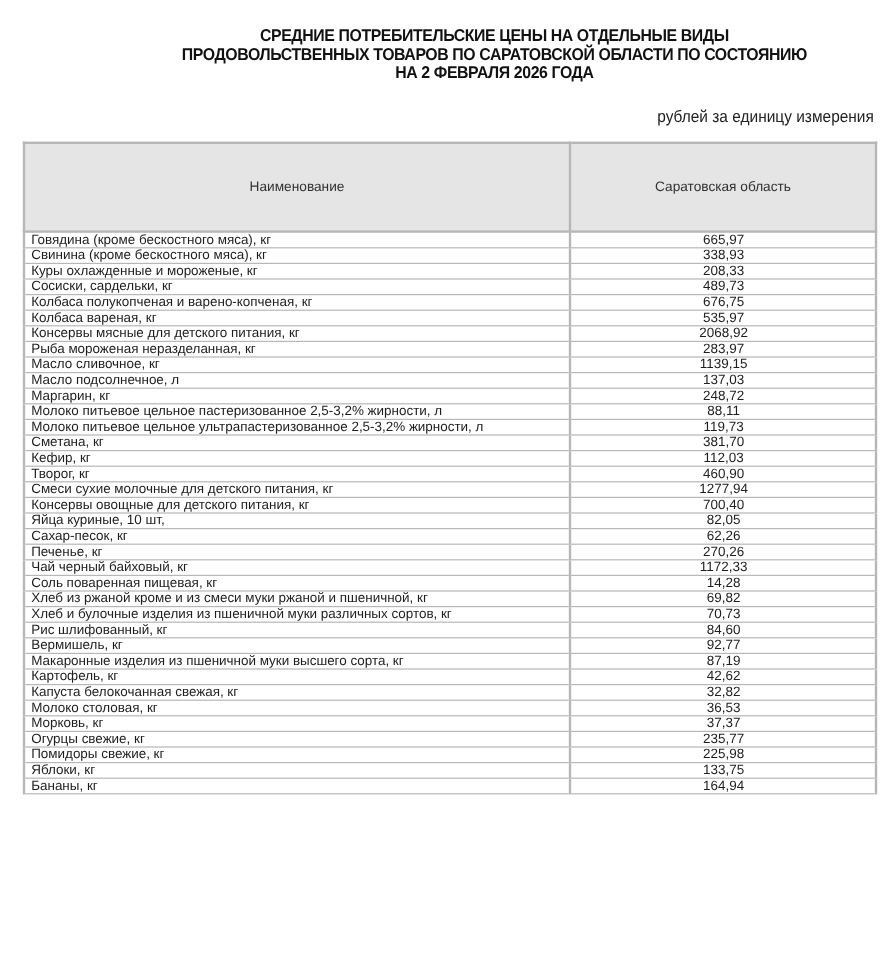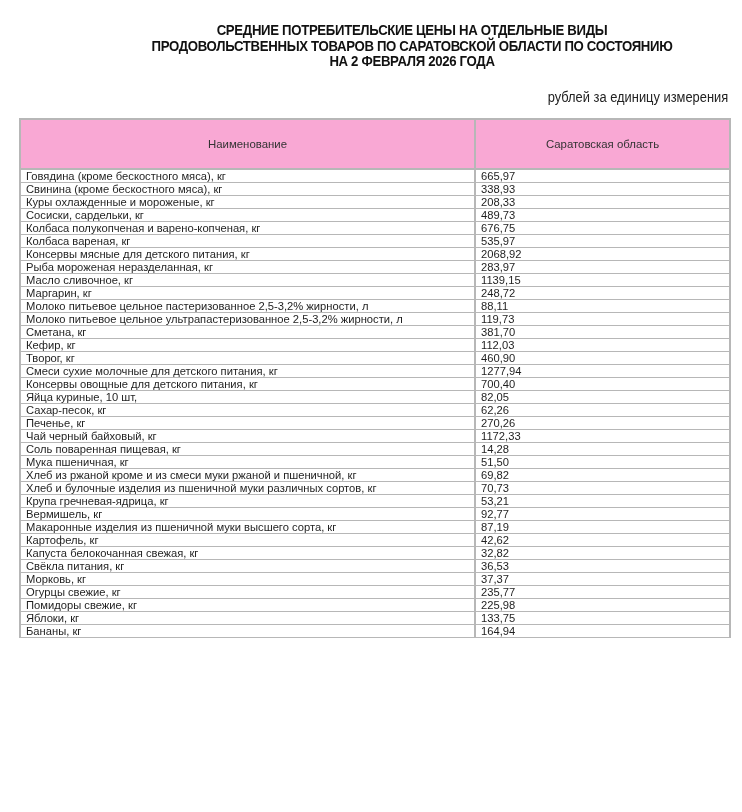--- a/index.html
+++ b/index.html
@@ -48,41 +48,41 @@
     top: 118px;
     width: 710px;
     border-collapse: collapse;
     table-layout: fixed;
     font-size: 11.2px;
     color: #1e1e1e;
   }
   table.prices col.c-name { width: 455px; }
   table.prices col.c-val { width: 255px; }
   table.prices th {
-    background: #f9a8d4;
+    background: #e5e5e5;
     border: 2px solid #b7b7b7;
     height: 40px;
     font-weight: normal;
     font-size: 11.4px;
     color: #333;
     text-align: center;
-    padding: 4px;
+    padding: 16px;
   }
   table.prices td {
     border: 2px solid #b7b7b7;
     border-top-width: 1.5px;
     border-bottom-width: 1.5px;
     height: 12px;
     line-height: 12px;
     padding: 0 4px 0 5px;
     white-space: nowrap;
     overflow: hidden;
   }
   table.prices td.val {
-    text-align: left;
+    text-align: center;
     padding-right: 4px;
   }
 </style>
 </head>
 <body>
 
 <div class="title">
   <div>СРЕДНИЕ ПОТРЕБИТЕЛЬСКИЕ ЦЕНЫ НА ОТДЕЛЬНЫЕ ВИДЫ</div>
   <div>ПРОДОВОЛЬСТВЕННЫХ ТОВАРОВ ПО САРАТОВСКОЙ ОБЛАСТИ ПО СОСТОЯНИЮ</div>
   <div>НА 2 ФЕВРАЛЯ 2026 ГОДА</div>
@@ -132,20 +132,24 @@
       </tr>
       <tr>
         <td class="name">Рыба мороженая неразделанная, кг</td>
         <td class="val">283,97</td>
       </tr>
       <tr>
         <td class="name">Масло сливочное, кг</td>
         <td class="val">1139,15</td>
       </tr>
       <tr>
+        <td class="name">Масло подсолнечное, л</td>
+        <td class="val">137,03</td>
+      </tr>
+      <tr>
         <td class="name">Маргарин, кг</td>
         <td class="val">248,72</td>
       </tr>
       <tr>
         <td class="name">Молоко питьевое цельное пастеризованное 2,5-3,2% жирности, л</td>
         <td class="val">88,11</td>
       </tr>
       <tr>
         <td class="name">Молоко питьевое цельное ультрапастеризованное 2,5-3,2% жирности, л</td>
         <td class="val">119,73</td>
@@ -184,53 +188,49 @@
       </tr>
       <tr>
         <td class="name">Чай черный байховый, кг</td>
         <td class="val">1172,33</td>
       </tr>
       <tr>
         <td class="name">Соль поваренная пищевая, кг</td>
         <td class="val">14,28</td>
       </tr>
       <tr>
-        <td class="name">Мука пшеничная, кг</td>
-        <td class="val">51,50</td>
-      </tr>
-      <tr>
         <td class="name">Хлеб из ржаной кроме и из смеси муки ржаной и пшеничной, кг</td>
         <td class="val">69,82</td>
       </tr>
       <tr>
         <td class="name">Хлеб и булочные изделия из пшеничной муки различных сортов, кг</td>
         <td class="val">70,73</td>
       </tr>
       <tr>
-        <td class="name">Крупа гречневая-ядрица, кг</td>
-        <td class="val">53,21</td>
+        <td class="name">Рис шлифованный, кг</td>
+        <td class="val">84,60</td>
       </tr>
       <tr>
         <td class="name">Вермишель, кг</td>
         <td class="val">92,77</td>
       </tr>
       <tr>
         <td class="name">Макаронные изделия из пшеничной муки высшего сорта, кг</td>
         <td class="val">87,19</td>
       </tr>
       <tr>
         <td class="name">Картофель, кг</td>
         <td class="val">42,62</td>
       </tr>
       <tr>
         <td class="name">Капуста белокочанная свежая, кг</td>
         <td class="val">32,82</td>
       </tr>
       <tr>
-        <td class="name">Свёкла питания, кг</td>
+        <td class="name">Молоко столовая, кг</td>
         <td class="val">36,53</td>
       </tr>
       <tr>
         <td class="name">Морковь, кг</td>
         <td class="val">37,37</td>
       </tr>
       <tr>
         <td class="name">Огурцы свежие, кг</td>
         <td class="val">235,77</td>
       </tr>

